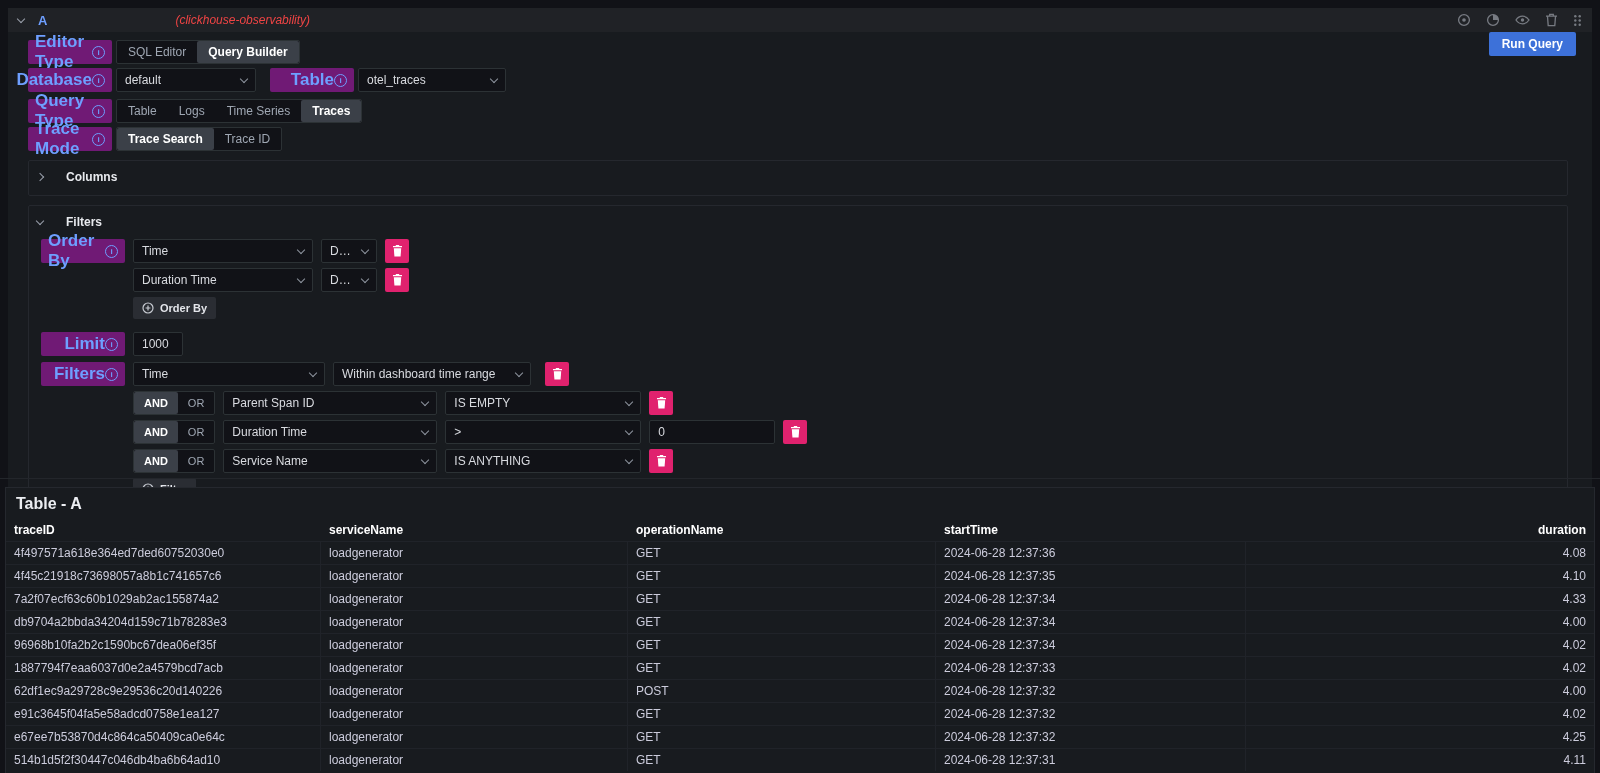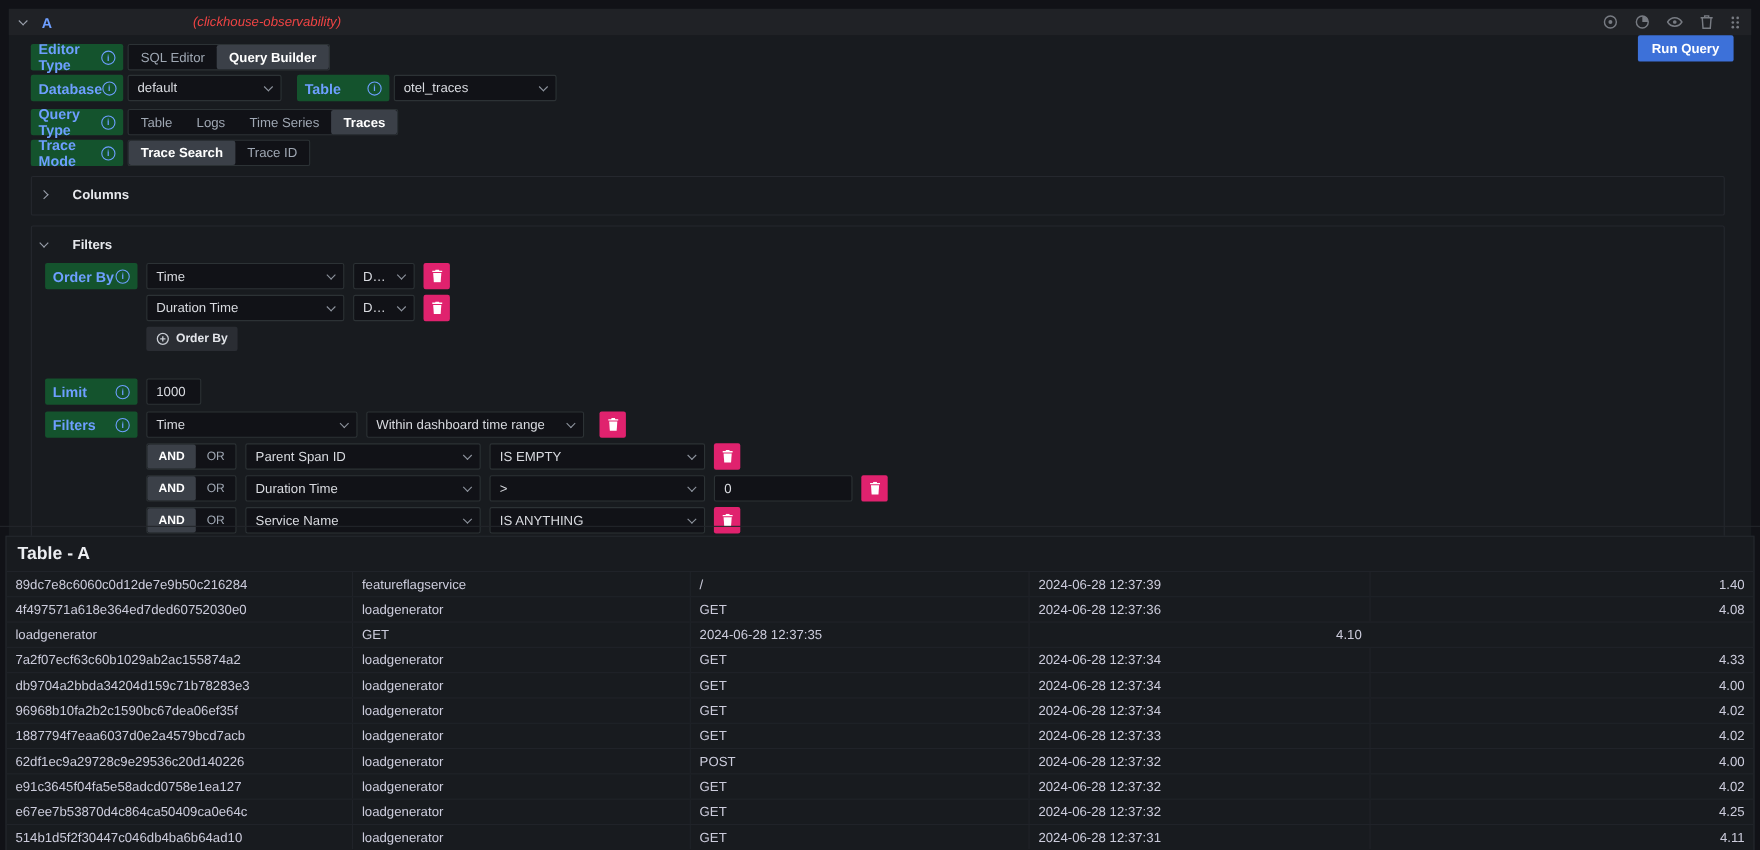--- a/index.html
+++ b/index.html
@@ -12,22 +12,22 @@
   .refid{color:#6e9fff;font-size:13px;font-weight:700;margin-left:14px;}
   .dsname{color:#ef4444;font-size:12px;font-style:italic;margin-left:128px;}
   .hicons{margin-left:auto;display:flex;align-items:center;gap:15px;}
   .hicon{display:inline-flex;cursor:pointer;opacity:.85;}
   .qbody{position:relative;padding:8px 24px 0 20px;}
 
   .runq{position:absolute;top:0;right:16px;height:24px;padding:0 13px;background:#3d71d9;color:#fff;
     font-size:12px;font-weight:600;border:none;border-radius:2px;font-family:inherit;cursor:pointer;}
 
   .frow{display:flex;align-items:center;gap:4px;margin-bottom:4px;}
-  .lbl{display:flex;align-items:center;justify-content:space-between;background:#14532d;color:#6e9fff;
-    font-size:13px;font-weight:600;height:24px;padding:0 7px;border-radius:2px;width:84px;flex:none;}
+  .lbl{display:flex;align-items:center;justify-content:flex-end;background:#701a75;color:#6e9fff;
+    font-size:17px;font-weight:600;height:24px;padding:0 7px;border-radius:2px;width:84px;flex:none;}
   .info{width:13px;height:13px;border-radius:50%;border:1.2px solid currentColor;position:relative;flex:none;cursor:pointer;}
   .info::after{content:"i";position:absolute;inset:0;display:flex;align-items:center;justify-content:center;
     font-size:8px;font-weight:700;font-style:normal;}
   .ginfo{color:#9aa0ac;}
 
   .rgroup{display:flex;align-items:stretch;background:#111217;border:1px solid #2c3235;border-radius:2px;height:24px;}
   .opt{display:flex;align-items:center;padding:0 11px;font-size:12px;color:#9fa7b3;cursor:pointer;white-space:nowrap;}
   .opt.sel{background:#3b4048;color:#fff;font-weight:700;border-radius:2px;}
 
   .select{display:flex;align-items:center;justify-content:space-between;height:24px;background:#111217;
@@ -260,21 +260,21 @@
             <button class="addbtn">
               <svg width="12" height="12" viewBox="0 0 12 12">
                   <circle cx="6" cy="6" r="5" fill="none" stroke="#c7cbd2" stroke-width="1.2"></circle>
                   <path d="M6 3.6v4.8M3.6 6h4.8" stroke="#c7cbd2" stroke-width="1.2"></path>
                 </svg>
               <span>Order By</span>
             </button>
           </div>
         </div>
 
-        <div class="fgroup" style="margin-top:20px">
+        <div class="fgroup" style="margin-top:8px">
           <span class="lbl">
             <span>Limit</span>
             <i class="info"></i>
           </span>
           <input class="inp limit" value="1000" style="">
         </div>
 
         <div class="fgroup">
           <span class="lbl">
             <span>Filters</span>
@@ -413,39 +413,41 @@
       <span>Query inspector</span>
     </button>
   </div>
 </div>
 
 <div class="divider"></div>
 
 <div class="tpanel">
   <div class="ptitle">Table - A</div>
   <div class="tgrid">
+    <div class="thead">
+
+    <div>traceID</div>
+        <div>serviceName</div>
+        <div>operationName</div>
+        <div>startTime</div>
+        <div>duration</div>
+      </div>
     <div>
 
-        <div class="trow">
-          <div class="tlink">89dc7e8c6060c0d12de7e9b50c216284</div>
-          <div>featureflagservice</div>
-          <div>/</div>
-          <div>2024-06-28 12:37:39</div>
-          <div>1.40</div>
-        </div>
 
         <div class="trow">
           <div class="tlink">4f497571a618e364ed7ded60752030e0</div>
           <div>loadgenerator</div>
           <div>GET</div>
           <div>2024-06-28 12:37:36</div>
           <div>4.08</div>
         </div>
 
         <div class="trow">
+          <div class="tlink">4f45c21918c73698057a8b1c741657c6</div>
           <div>loadgenerator</div>
           <div>GET</div>
           <div>2024-06-28 12:37:35</div>
           <div>4.10</div>
         </div>
 
         <div class="trow">
           <div class="tlink">7a2f07ecf63c60b1029ab2ac155874a2</div>
           <div>loadgenerator</div>
           <div>GET</div>

